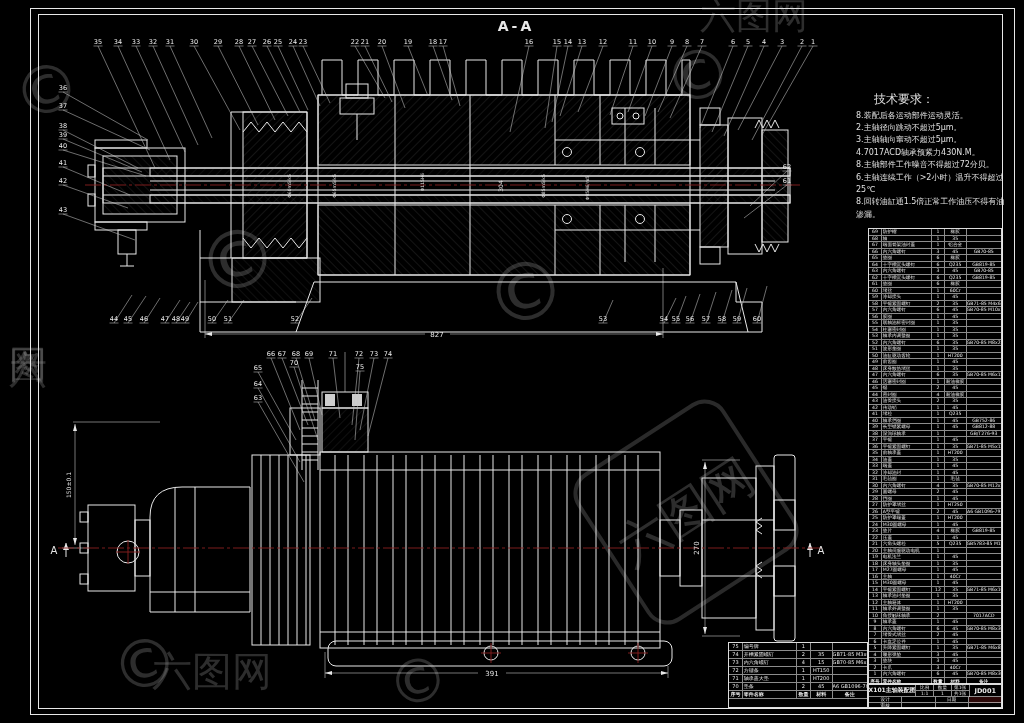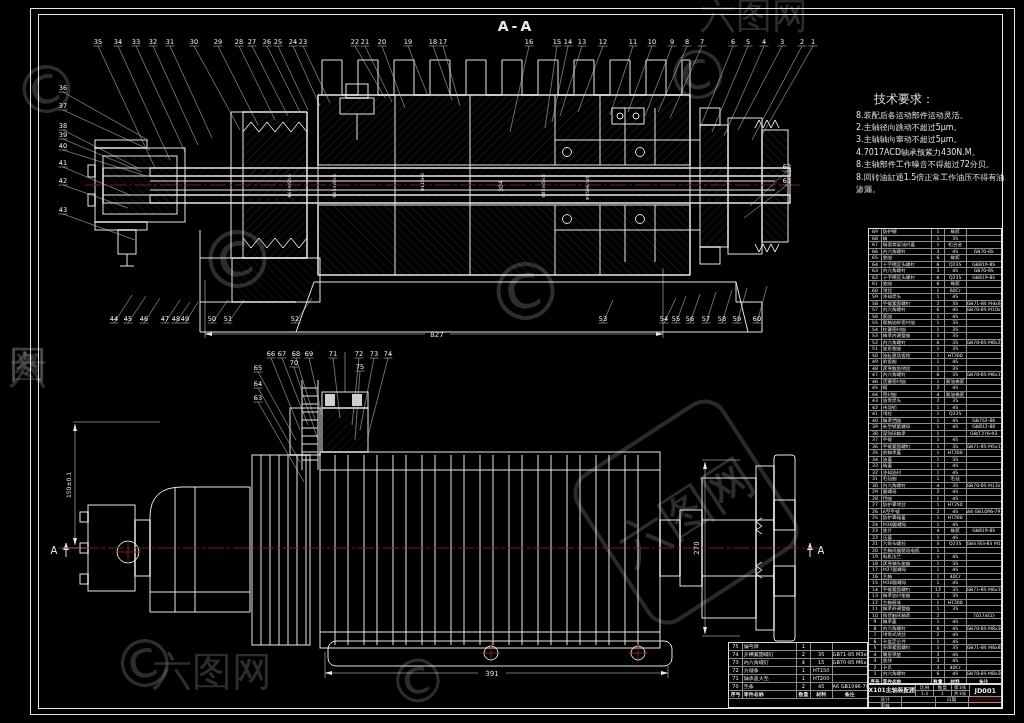--- a/index.html
+++ b/index.html
@@ -423,20 +423,21 @@
     </svg>
 
   <div id="tech">
     <div class="t-title">技术要求：</div>
     <div id="tech-items">
         <div>8.装配后各运动部件运动灵活。</div>
         <div>2.主轴径向跳动不超过5μm。</div>
         <div>3.主轴轴向窜动不超过5μm。</div>
         <div>4.7017ACD轴承预紧力430N.M。</div>
         <div>8.主轴部件工作噪音不得超过72分贝。</div>
+        <div>6.主轴连续工作（&gt;2小时）温升不得超过25℃</div>
         <div>8.回转油缸通1.5倍正常工作油压不得有油渗漏。</div>
       </div>
   </div>
 
   <div class="bom" id="bom-right">
     <div id="bom-right-body" class="fill">
         <div class="trow">
           <div class="tc c0">69</div>
           <div class="tc c1">防护帽</div>
           <div class="tc c2">1</div>

